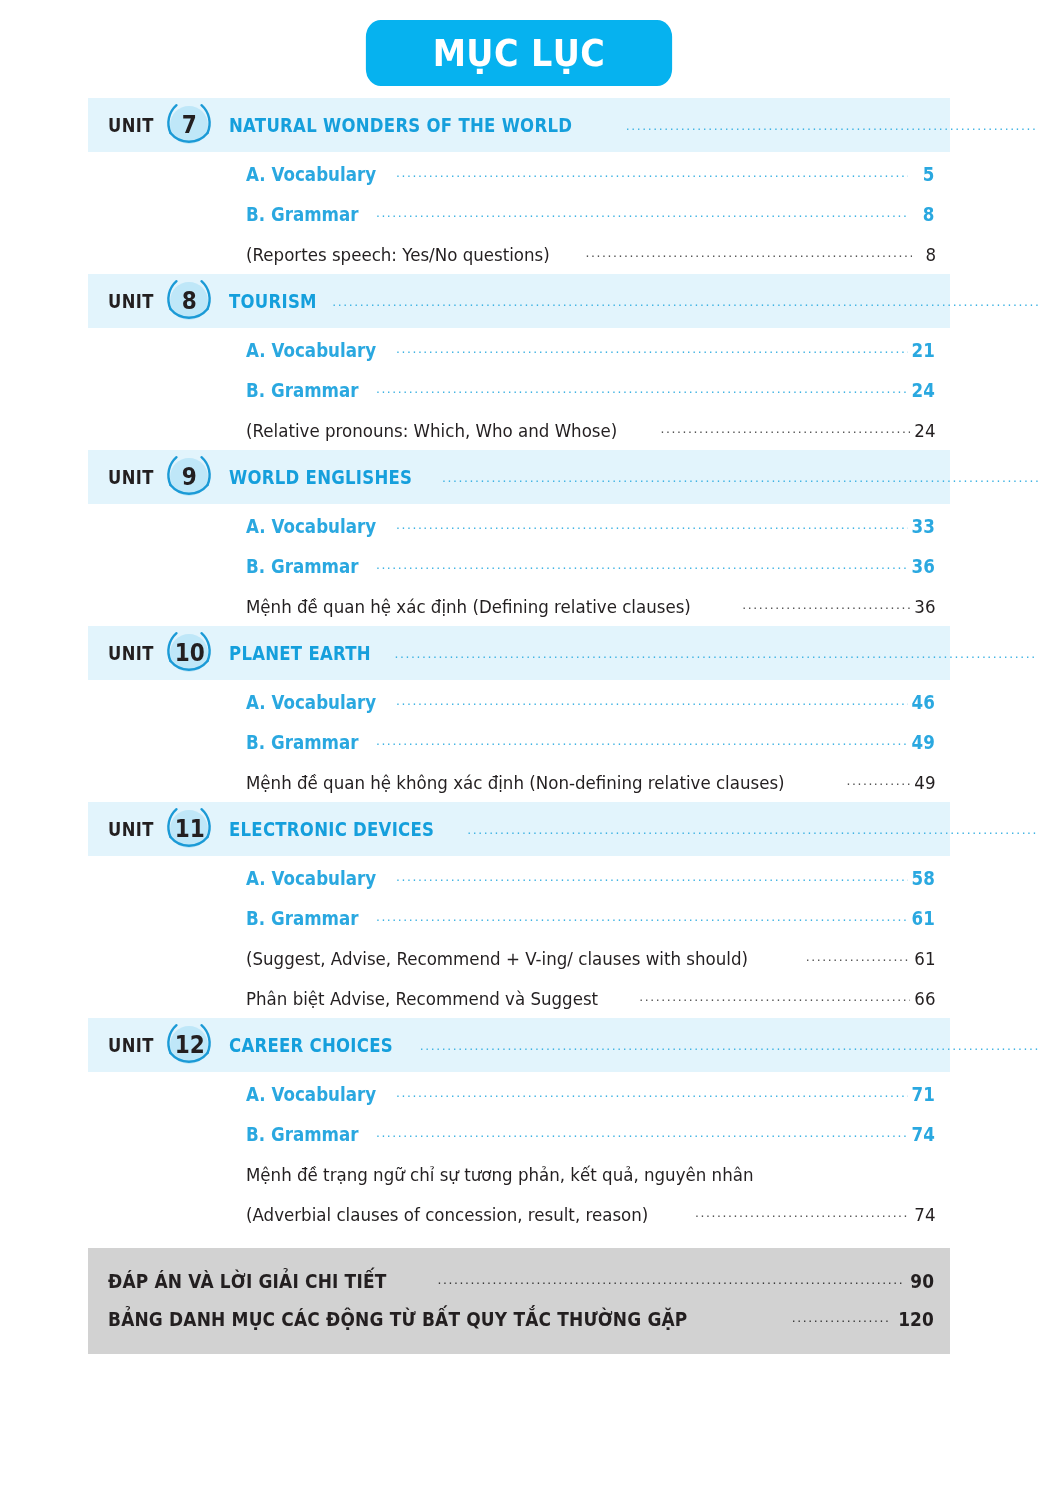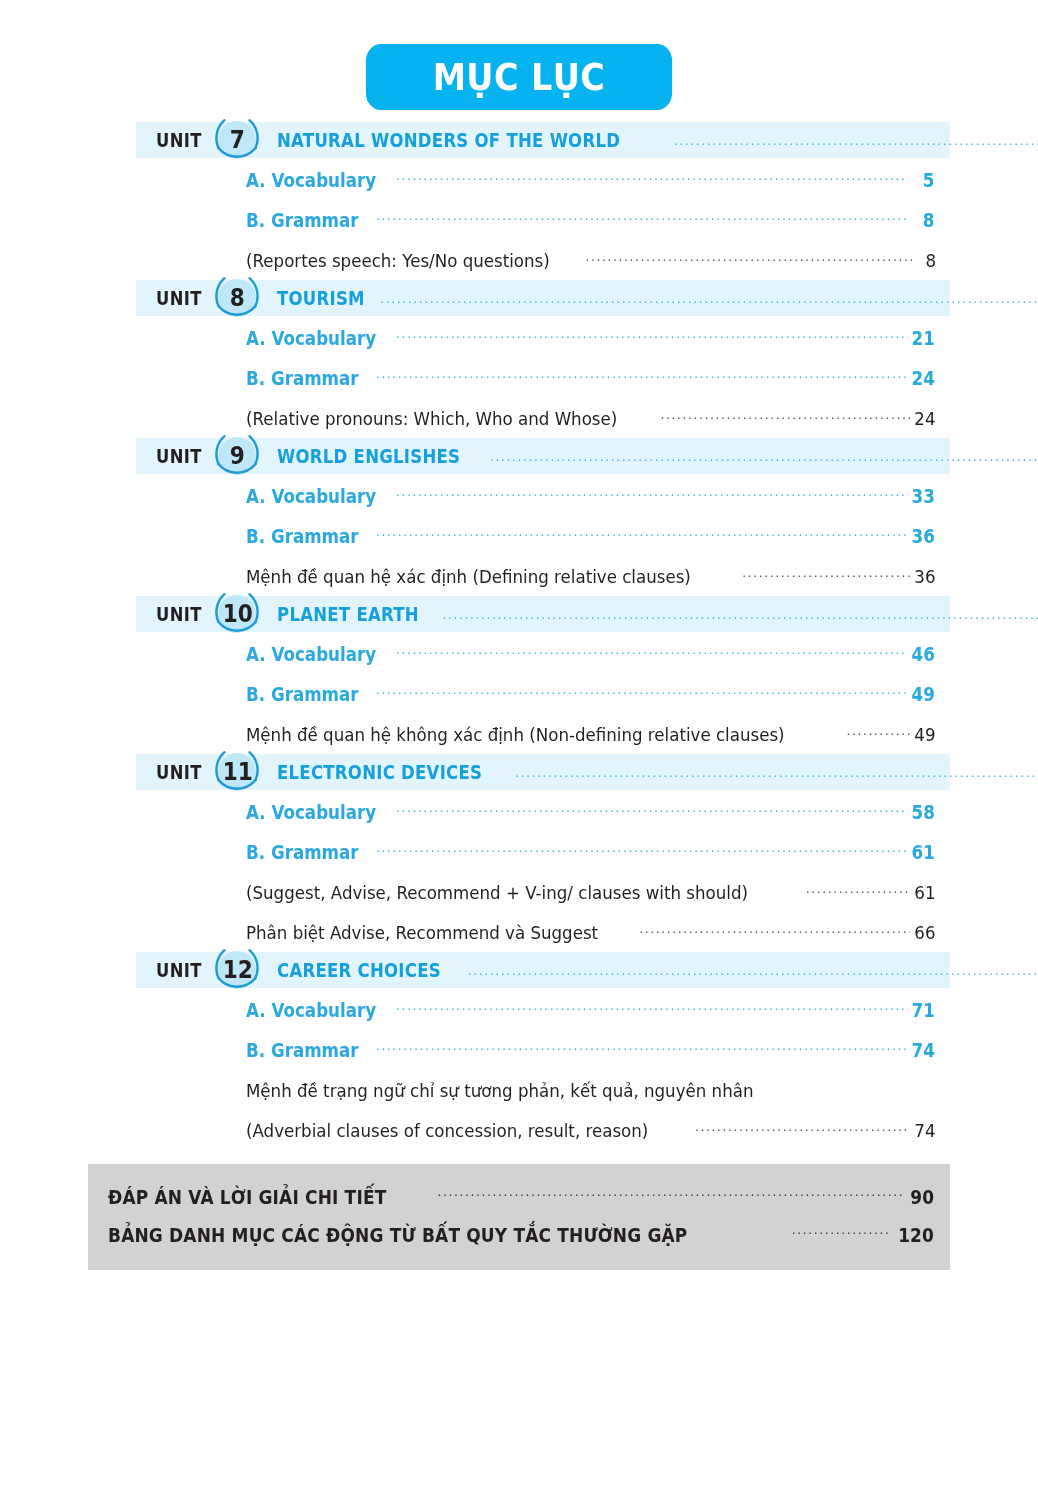--- a/index.html
+++ b/index.html
@@ -18,21 +18,21 @@
   .page {
     width: 1038px;
     height: 1500px;
     position: relative;
     background: #ffffff;
     box-sizing: border-box;
   }
 
   
   .header-wrap {
-    padding-top: 44px;
+    padding-top: 20px;
     display: flex;
     justify-content: center;
   }
   .title-banner {
     background: #06b2ef;
     color: #ffffff;
     border-radius: 17px;
     width: 348px;
     height: 66px;
     display: flex;
@@ -50,26 +50,25 @@
     margin: 12px auto 0 auto;
     width: 862px;      
     position: relative;
   }
 
   .unit-block { position: relative; }
 
   
   .unit-row {
     background: #e2f4fc;
-    height: 36px;
+    height: 54px;
     display: flex;
     align-items: center;
     position: relative;
     margin-bottom: 2px;
-    margin-left: 48px;
   }
   .unit-label {
     font-size: 19px;
     font-weight: bold;
     color: #231f20;
     font-family: "DejaVu Sans", sans-serif;
     transform: scaleX(0.86);
     transform-origin: left center;
     margin-left: 20px;
     width: 58px;
@@ -120,21 +119,21 @@
     letter-spacing: 0.3px;
     transform: scaleX(0.87);
     transform-origin: left center;
     white-space: nowrap;
     margin-left: 14px;
   }
 
   
   .leader-row {
     display: flex;
-    align-items: flex-start;
+    align-items: center;
     width: 100%;
     position: relative;
   }
   .leader-row .lr-text {
     white-space: nowrap;
     flex: 0 0 auto;
   }
   .leader-row .lr-dots {
     flex: 1 1 auto;
     overflow: hidden;

